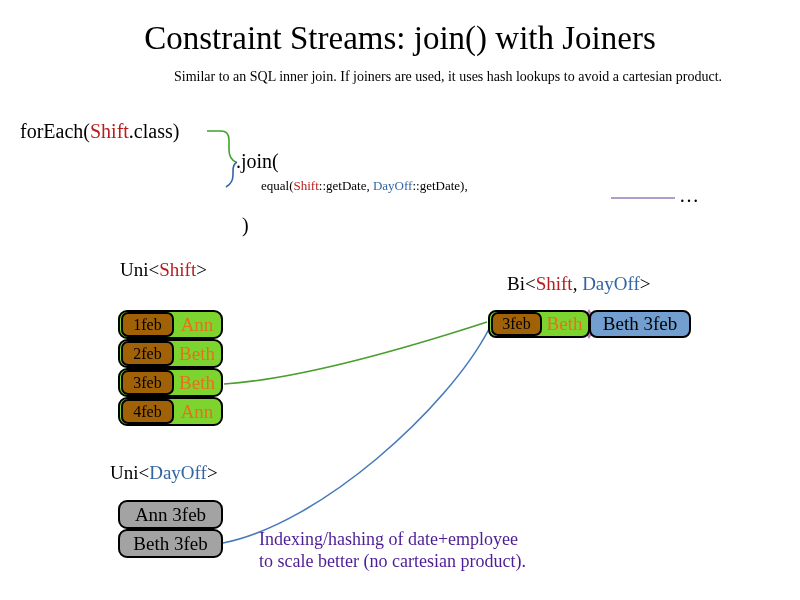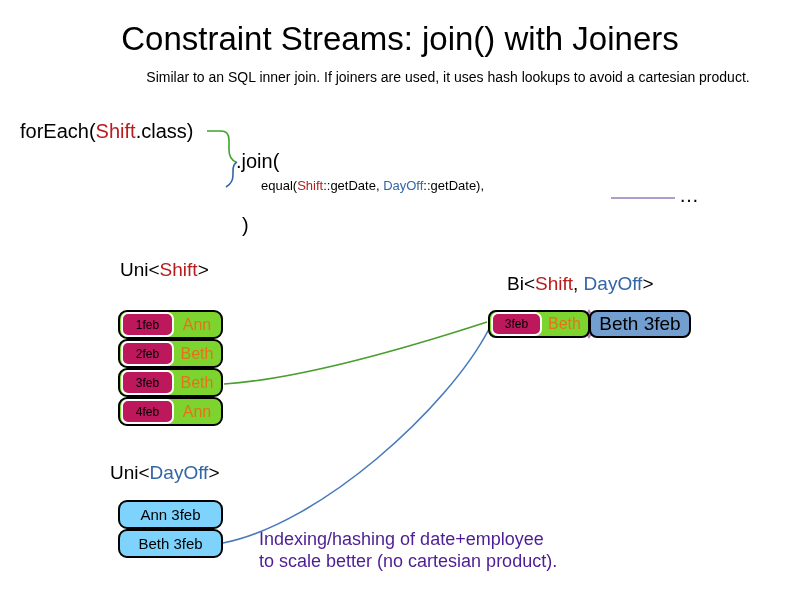--- a/index.html
+++ b/index.html
@@ -1,18 +1,18 @@
 <!DOCTYPE html>
 <html><head>
 <meta charset="utf-8">
 <style>
   html,body { margin:0; padding:0; background:#ffffff; }
   .slide {
     position:relative; width:800px; height:600px; overflow:hidden;
-    background:#ffffff; font-family:Liberation Sans, sans-serif; color:#000;
+    background:#ffffff; font-family:Liberation Serif, serif; color:#000;
   }
   .abs { position:absolute; z-index:2; white-space:nowrap; }
 
   
   .title { left:0; top:20px; width:800px; text-align:center; font-size:33px; font-weight:400; letter-spacing:0; }
   .subtitle { left:0; top:69px; width:800px; text-align:center; font-size:14px;padding-left:48px; }
 
   
   .code-big { font-size:20px; }
   .code-small { font-size:13px; }
@@ -35,46 +35,46 @@
 
   
   .uni-shift-table { left:118px; top:310px; }
   .shift-row {
     width:105px; height:29px; box-sizing:border-box;
     border:2px solid #000; border-radius:9px; background:#7ed42f;
     display:flex; align-items:center; padding:0 1px;
   }
   .date-cell {
     box-sizing:border-box; width:53px; height:25px;
-    border:2px solid #ffffff; border-radius:7px; background:#be185d;
+    border:2px solid #000000; border-radius:7px; background:#a16207;
     display:flex; align-items:center; justify-content:center;
-    font-size:12px; color:#000;
+    font-size:16px; color:#000;
   }
-  .emp-cell { flex:1; text-align:center; font-size:16px; color:#e8701a; }
+  .emp-cell { flex:1; text-align:center; font-size:19px; color:#e8701a; }
 
   .bi-row { left:488px; top:310px; display:flex; }
   .bi-green {
     width:102px; height:28px; box-sizing:border-box;
     border:2px solid #000; border-radius:8px; background:#7ed42f;
     display:flex; align-items:center; padding:0 1px;
   }
   .bi-green .date-cell { width:51px; height:24px; }
   .bi-blue {
     width:102px; height:28px; box-sizing:border-box; margin-left:-1px;
     border:2px solid #000; border-radius:8px; background:#729fcf;
     display:flex; align-items:center; justify-content:center;
     font-size:19px; color:#000;
   }
 
   .uni-dayoff-table { left:118px; top:500px; }
   .dayoff-row {
     width:105px; height:29px; box-sizing:border-box;
-    border:2px solid #000; border-radius:9px; background:#7dd3fc;
+    border:2px solid #000; border-radius:9px; background:#a3a3a3;
     display:flex; align-items:center; justify-content:center;
-    font-size:15px; color:#000;
+    font-size:19px; color:#000;
   }
 
   
   .annotation { left:259px; top:528px; font-size:18px; line-height:22px; color:#4c1d95; }
 
   
   .overlay { position:absolute; left:0; top:0; z-index:1; }
 </style>
 </head>
 <body>

